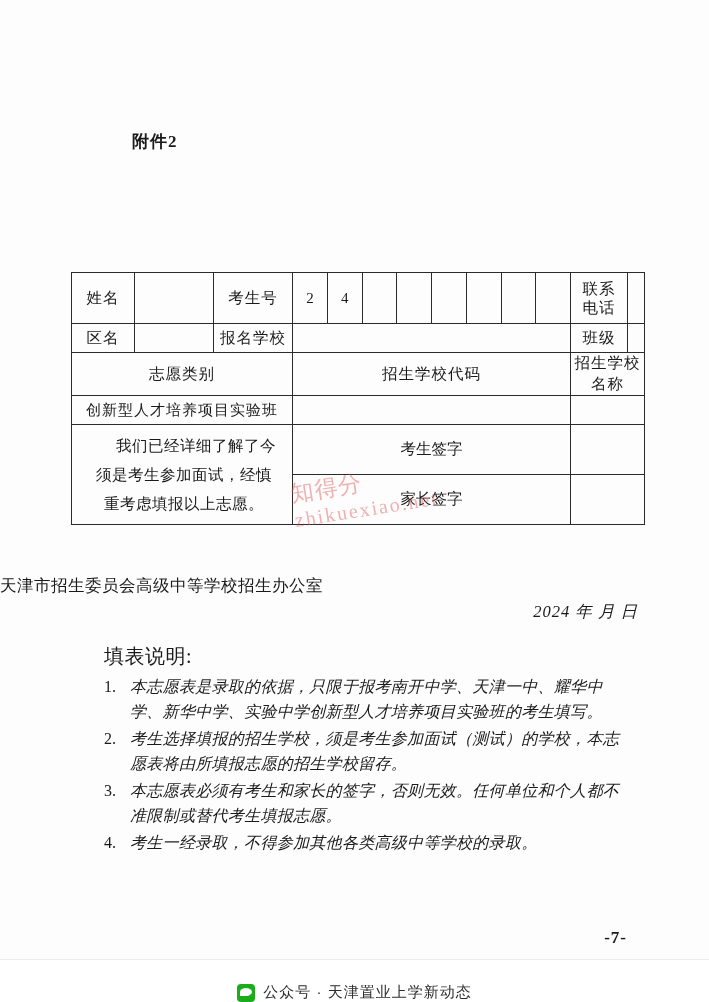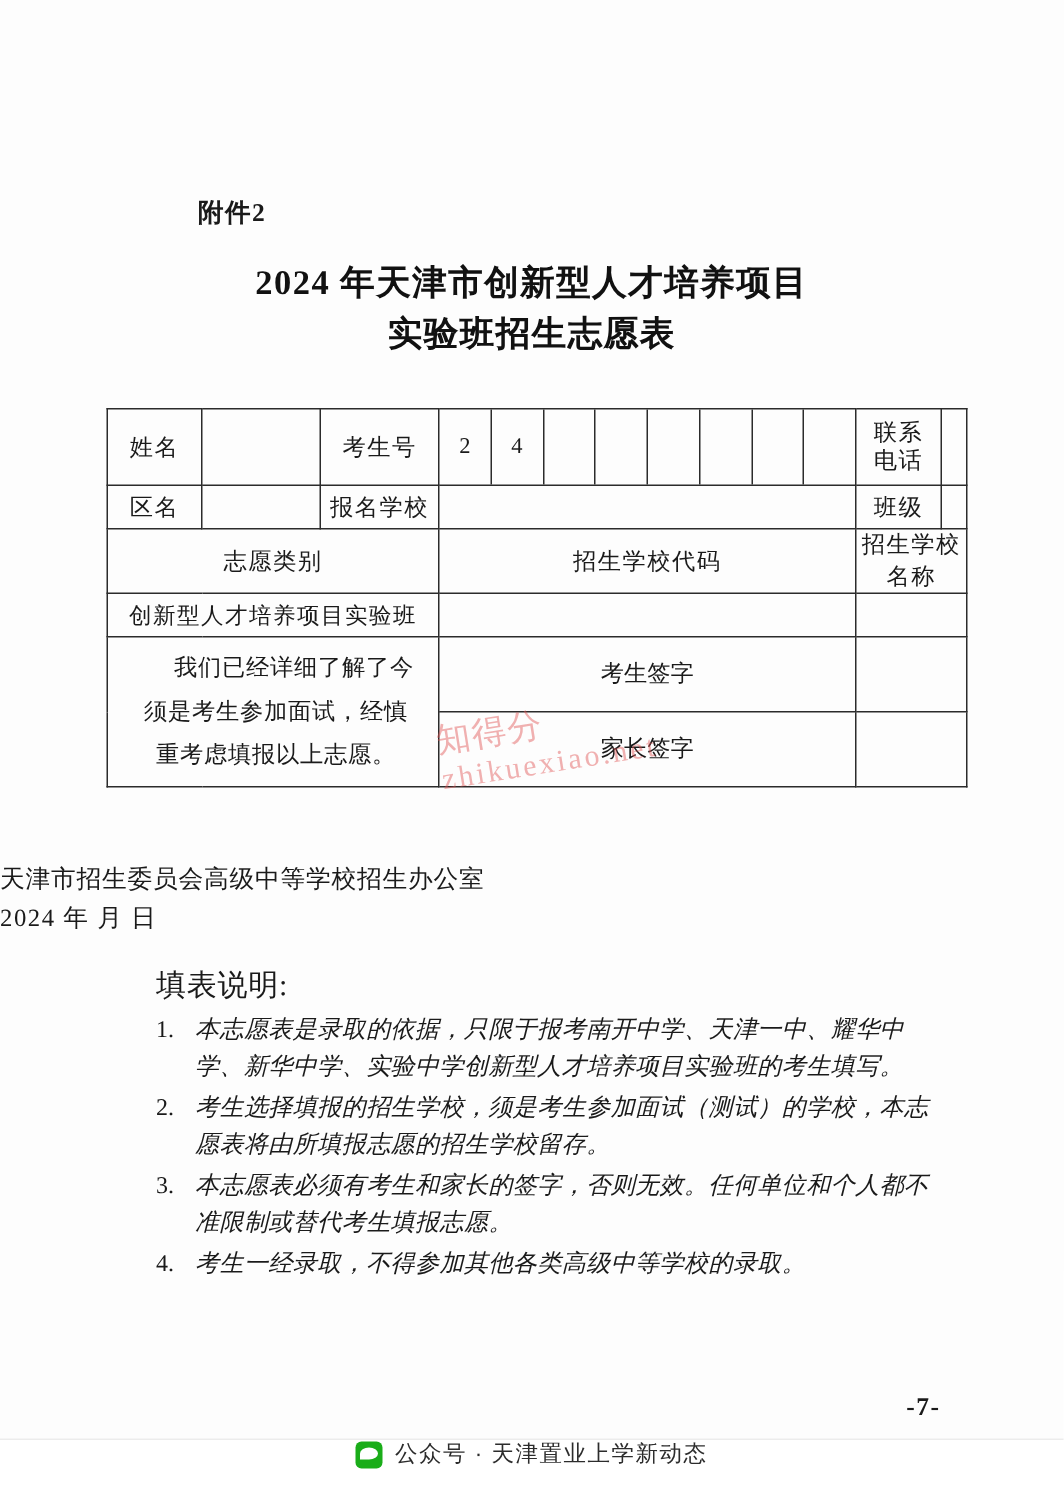--- a/index.html
+++ b/index.html
@@ -107,22 +107,24 @@
     width: 638px;
     text-align: left;
     font-size: 16.5px;
     letter-spacing: 0.5px;
   }
   .date-line {
     position: absolute;
     left: 0;
     top: 601px;
     width: 638px;
+    text-align: right;
     font-size: 16.5px;
     letter-spacing: 1px;
+    font-style: italic;
   }
   .notes {
     position: absolute;
     left: 104px;
     top: 643px;
     width: 520px;
   }
   .notes-title {
     font-size: 20px;
     margin-bottom: 4px;
@@ -154,21 +156,21 @@
   }
   .footer-bar {
     position: absolute;
     left: 0;
     bottom: 0;
     width: 709px;
     height: 42px;
     background: #ffffff;
     border-top: 1px solid #ececec;
     display: flex;
-    align-items: flex-start;
+    align-items: flex-end;
     justify-content: center;
   }
   .footer-inner {
     display: flex;
     align-items: center;
     font-family: "Liberation Sans", sans-serif;
     font-size: 15px;
     color: #2c2c2c;
     letter-spacing: 1px;
   }
@@ -207,24 +209,20 @@
     letter-spacing: 2px;
   }
 </style>
 </head>
 <body>
 
 <div class="page">
 
   <div class="attachment-label">附件2</div>
 
-  <div class="title-block">
-    <div class="title-line">2024 年天津市创新型人才培养项目</div>
-    <div class="title-line">实验班招生志愿表</div>
-  </div>
 
   <div class="form-wrap">
     <table class="form">
       <tbody>
           <tr class="row-h1">
         <td class="lbl" style="width:62px">姓名</td>
         <td style="width:78px"></td>
         <td class="lbl" style="width:78px">考生号</td>
         <td class="kaosheng-cell" style="width:277px">
           <div class="digit-grid">

